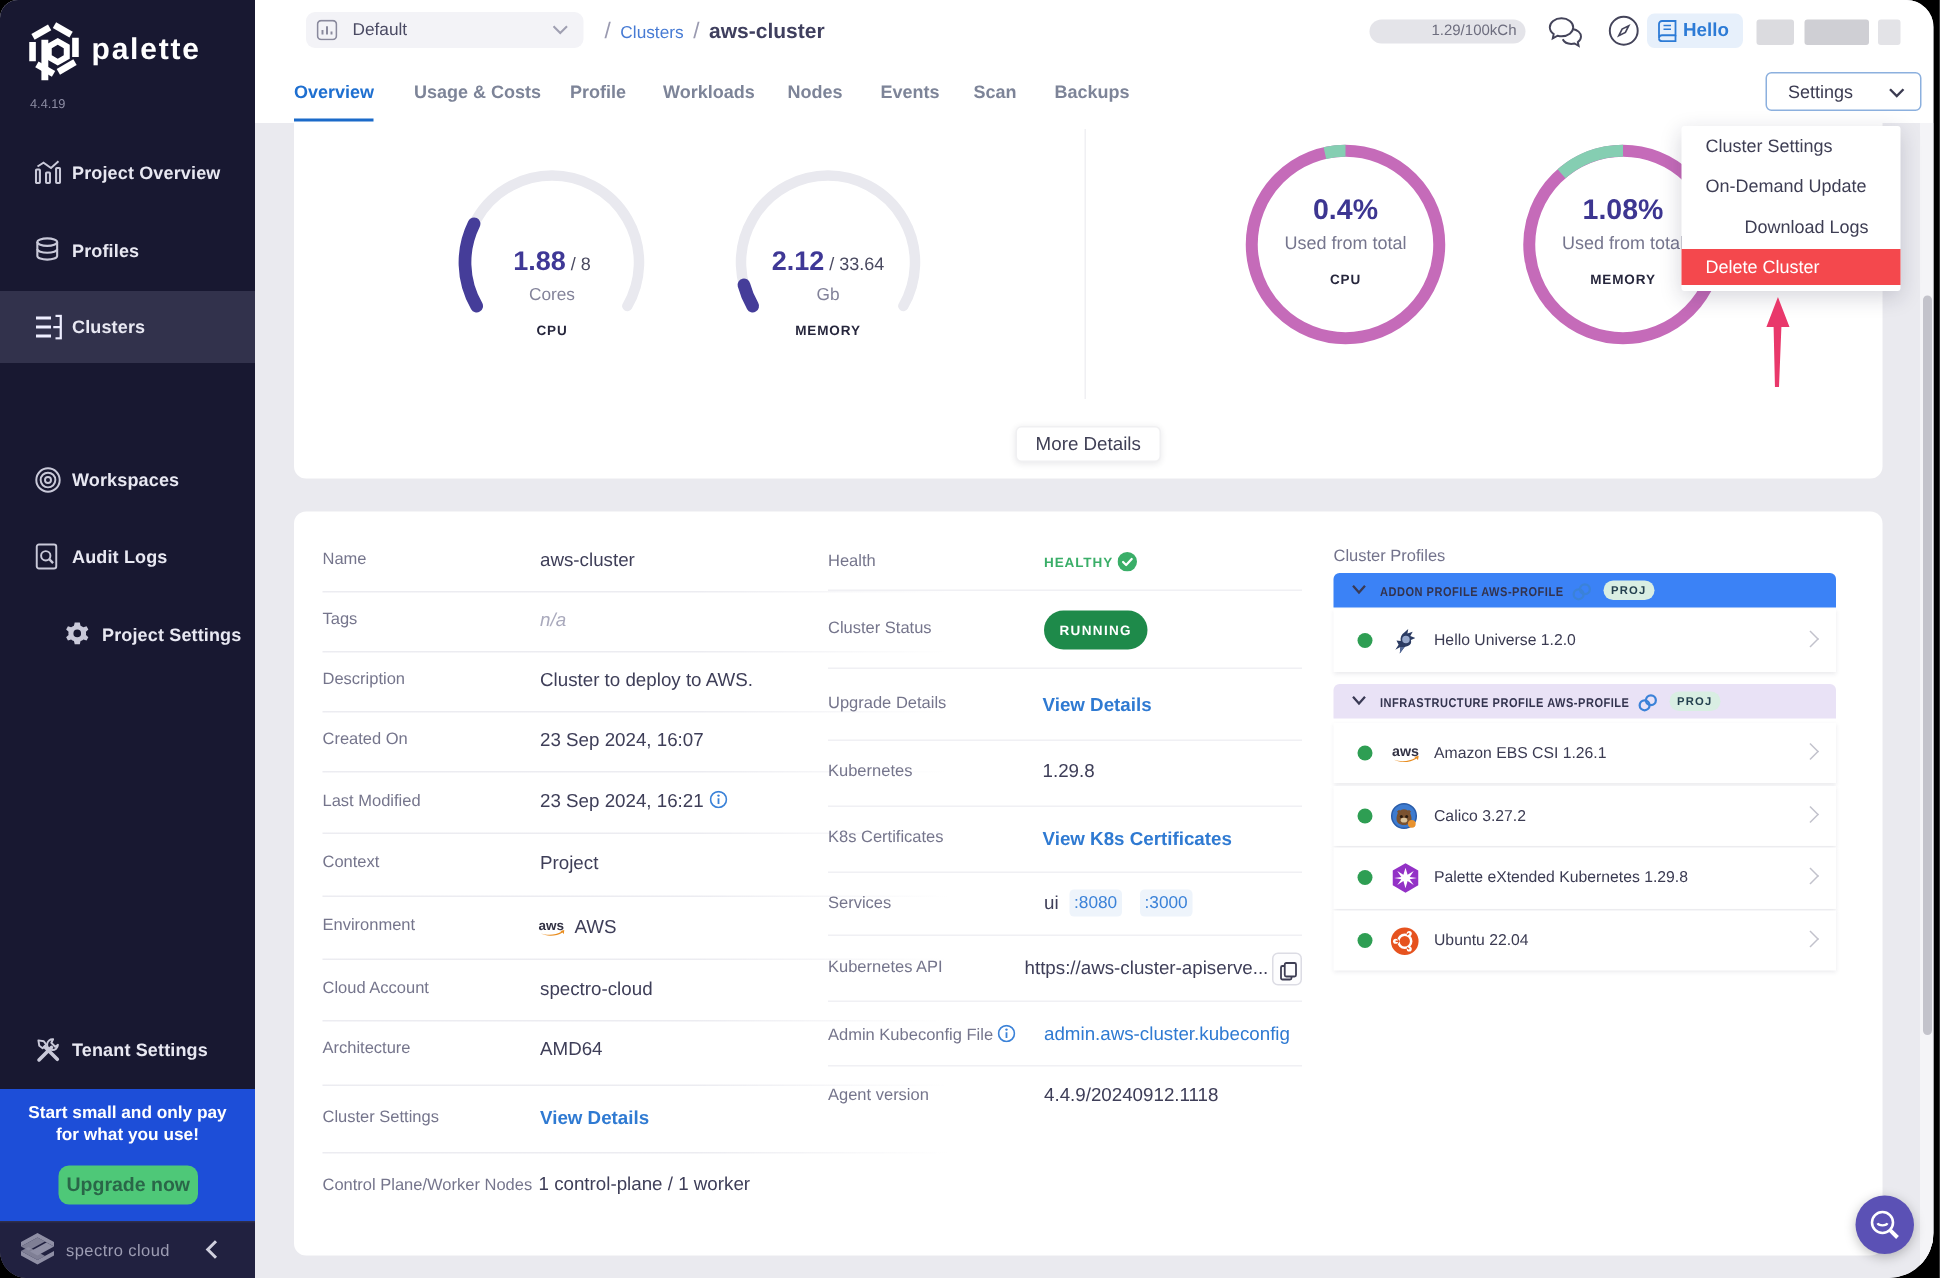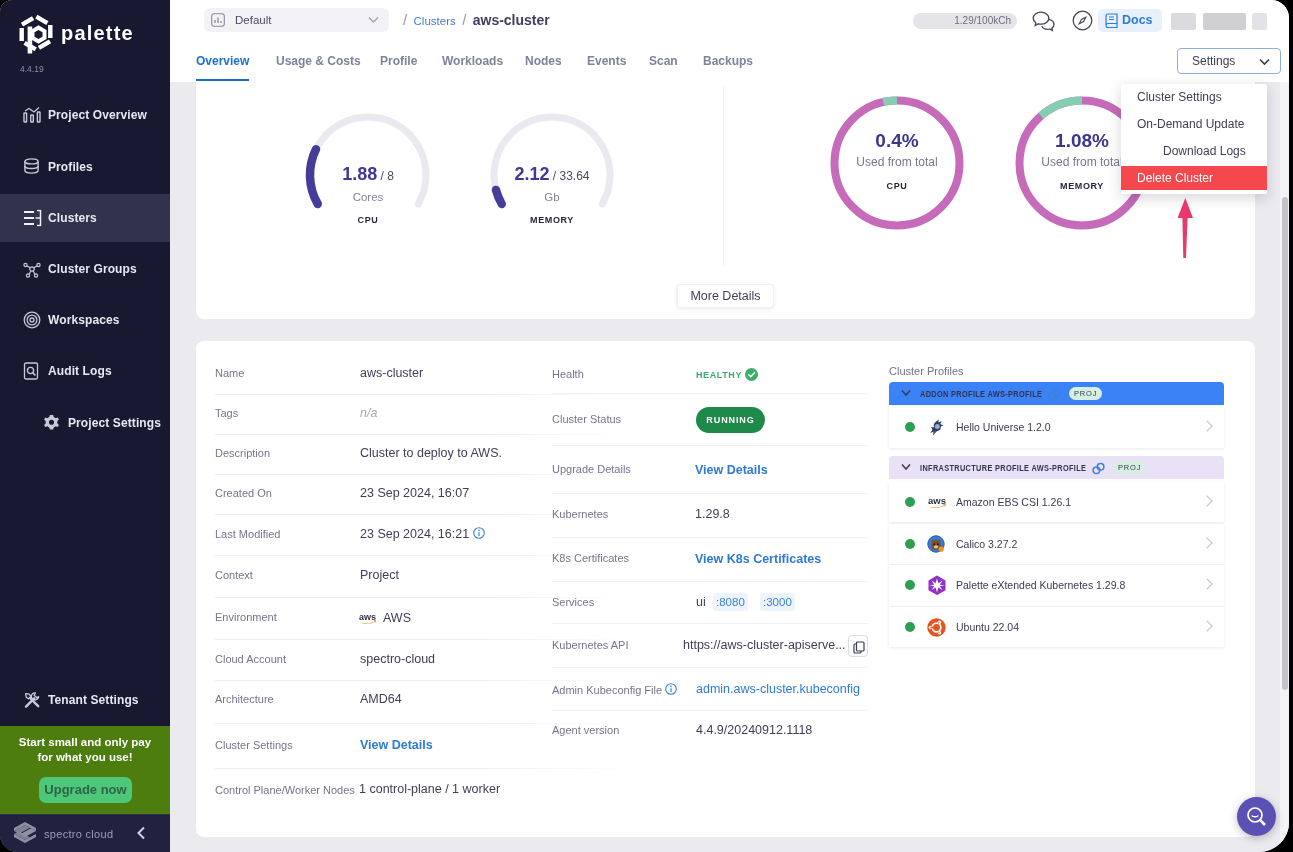--- a/index.html
+++ b/index.html
@@ -7,21 +7,21 @@
 #app { position:absolute; left:0; top:0; width:1289px; height:852px; border-radius:12px 18px 30px 18px; overflow:hidden; background:#eaeaef; }
 
 #side { position:absolute; left:0; top:0; width:170px; height:852px; background:#181831; }
 #side .navitem { position:absolute; left:0; width:170px; height:48px; color:#e8e8f2; font-size:12px; font-weight:700; letter-spacing:0.1px; }
 #side .navitem .lbl { position:absolute; left:48px; top:50%; transform:translateY(-50%); white-space:nowrap; }
 #side .navitem svg { position:absolute; left:23px; top:50%; transform:translateY(-50%); }
 #side .sel { background:#32324c; }
 #logo { position:absolute; left:18px; top:13px; }
 #logotxt { position:absolute; left:61px; top:22px; color:#fff; font-size:20px; font-weight:700; letter-spacing:1.2px; }
 #ver { position:absolute; left:20px; top:64px; color:#8d8da4; font-size:8.5px; }
-#promo { position:absolute; left:0; top:726px; width:170px; height:88px; background:#4d7c0f; }
+#promo { position:absolute; left:0; top:726px; width:170px; height:88px; background:#1d4ed8; }
 #promo .t { position:absolute; width:170px; text-align:center; color:#fff; font-size:11.5px; font-weight:700; }
 #upg { position:absolute; left:39px; top:777px; width:93px; height:26px; background:#4ec878; border-radius:7px; color:#2a6648; font-size:13px; font-weight:700; text-align:center; line-height:26px; }
 #sfoot { position:absolute; left:0; top:814px; width:170px; height:38px; background:#212140; border-top:1px solid #2e2e4c; }
 #sfoot .txt { position:absolute; left:44px; top:13px; color:#9d9db3; font-size:11px; letter-spacing:0.3px; }
 
 #main { position:absolute; left:170px; top:0; width:1119px; height:852px; }
 #hdr { position:absolute; left:0; top:0; width:1119px; height:82px; background:#fff; }
 #projsel { position:absolute; left:34px; top:8px; width:185px; height:24px; background:#f3f3f7; border-radius:6px; color:#4a4a63; font-size:11.5px; }
 #projsel .nm { position:absolute; left:31px; top:0; line-height:24px; }
 #crumbs { position:absolute; left:233px; top:8px; height:24px; font-size:11.5px; color:#9a9ab0; line-height:24px; }
@@ -48,21 +48,21 @@
 .sepR { position:absolute; left:356px; width:316px; height:1px; background:#f0f0f4; }
 .blue { color:#2f7ad2; }
 .bold { font-weight:700; }
 
 #cp { position:absolute; left:693px; top:41px; width:335px; height:270px; }
 .cphdr { position:absolute; left:0; width:335px; height:23px; border-radius:4px 4px 0 0; font-size:8.5px; font-weight:700; color:#33334e; letter-spacing:0.4px; }
 .cprow { position:absolute; left:0; width:335px; background:#fff; box-shadow:0 1px 3px rgba(50,50,80,0.10); }
 .cprow .nm { position:absolute; left:67px; top:50%; transform:translateY(-50%); font-size:10.5px; color:#3b3b52; white-space:nowrap; }
 .dot { position:absolute; left:15.5px; top:50%; margin-top:-5px; width:10px; height:10px; border-radius:50%; background:#2e9e53; }
 .chev { position:absolute; right:13px; top:50%; width:8px; height:8px; margin-top:-5px; border-right:1.8px solid #c2c2cc; border-top:1.8px solid #c2c2cc; transform:rotate(45deg); }
-.proj { position:absolute; top:5px; height:13px; background:#d9eee3; border-radius:7px; color:#24404f; font-size:7.5px; font-weight:400; letter-spacing:0.8px; line-height:13px; padding:0 5px; }
+.proj { position:absolute; top:5px; height:13px; background:#d9eee3; border-radius:7px; color:#24404f; font-size:7.5px; font-weight:700; letter-spacing:0.8px; line-height:13px; padding:0 5px; }
 
 #ddmenu { position:absolute; left:1121px; top:84px; width:146px; height:110px; background:#fff; box-shadow:0 4px 14px rgba(30,30,60,0.18); border-radius:2px; z-index:30; }
 #ddmenu .it { position:absolute; left:16px; font-size:12px; color:#3e3e54; white-space:nowrap; }
 #ddmenu .red { position:absolute; left:0; top:82px; width:146px; height:24px; background:#f4484d; color:#fff; font-size:12px; line-height:24px; padding-left:16px; }
 
 #sbtrack { position:absolute; left:1280px; top:82px; width:9px; height:770px; background:#f4f4f7; }
 #sbthumb { position:absolute; left:1281.5px; top:197px; width:6.5px; height:493px; background:#c3c3cb; border-radius:3px; }
 #chatfab { position:absolute; left:1237px; top:797px; width:39px; height:39px; border-radius:50%; background:#5b51b5; z-index:40; box-shadow:0 2px 8px rgba(0,0,0,0.25); }
 </style>
 </head>
@@ -101,31 +101,20 @@
       <span class="lbl">Profiles</span>
     </div>
     <div class="navitem sel" style="top:194px;">
       <svg width="19" height="17" viewBox="0 0 19 17" fill="none" stroke="#eef" stroke-width="1.6">
         <path d="M1 2.5 H11 M1 8.5 H11 M1 14.5 H11" stroke-width="2"></path>
         <path d="M14 1 H17.5 V16 H14" stroke-width="1.5"></path>
         <path d="M12.5 8.5 H17.5" stroke-width="1.5"></path>
       </svg>
       <span class="lbl">Clusters</span>
     </div>
-    <div class="navitem" style="top:245px;">
-      <svg width="18" height="18" viewBox="0 0 18 18" fill="none" stroke="#c9c9d9" stroke-width="1.2">
-        <circle cx="9" cy="9" r="2.2"></circle>
-          <circle cx="2.5" cy="5" r="1.6"></circle>
-          <circle cx="15.5" cy="5" r="1.6"></circle>
-          <circle cx="5" cy="15.5" r="1.6"></circle>
-          <circle cx="13" cy="15.5" r="1.6"></circle>
-        <path d="M4 6 L7.3 7.8 M14 6 L10.7 7.8 M6 14.2 L7.9 11 M12 14.2 L10.1 11"></path>
-      </svg>
-      <span class="lbl">Cluster Groups</span>
-    </div>
     <div class="navitem" style="top:296px;">
       <svg width="18" height="18" viewBox="0 0 18 18" fill="none" stroke="#c9c9d9" stroke-width="1.3">
         <circle cx="9" cy="9" r="7.8"></circle>
           <circle cx="9" cy="9" r="4.9"></circle>
           <circle cx="9" cy="9" r="2"></circle>
       </svg>
       <span class="lbl">Workspaces</span>
     </div>
     <div class="navitem" style="top:347px;">
       <svg width="16" height="18" viewBox="0 0 16 18" fill="none" stroke="#c9c9d9" stroke-width="1.3">
@@ -190,21 +179,21 @@
       <svg style="position:absolute;left:902px;top:10px;" width="21" height="21" viewBox="0 0 21 21" fill="none" stroke="#44445a" stroke-width="1.3">
         <circle cx="10.5" cy="10.5" r="9.3"></circle>
         <path d="M13.8 7.2 L11.6 11.6 L7.2 13.8 L9.4 9.4 Z" stroke-width="1.1"></path>
       </svg>
       <div id="docsbtn">
         <svg style="position:absolute;left:6px;top:4px;" width="15" height="15" viewBox="0 0 15 15" fill="none" stroke="#2d7bd6" stroke-width="1.2">
           <path d="M2 12.5 A2 2 0 0 1 4 10.5 H13 V1 H4 A2 2 0 0 0 2 3 Z"></path>
           <path d="M2 12.5 A2 2 0 0 0 4 14.5 H13 V10.5"></path>
           <path d="M5 4 H10 M5 6.5 H10" stroke-width="1"></path>
         </svg>
-        <span class="t">Docs</span>
+        <span class="t">Hello</span>
       </div>
       <div class="skel" style="left:1001px;width:25px;"></div>
       <div class="skel" style="left:1033px;width:43px;background:#cfcfd4;"></div>
       <div class="skel" style="left:1082px;width:15px;background:#e3e3e7;"></div>
       <div id="tabs">
         <div class="tab act" style="left:26px;">Overview</div>
         <div class="tab" style="left:106px;">Usage &amp; Costs</div>
         <div class="tab" style="left:210px;">Profile</div>
         <div class="tab" style="left:272px;">Workloads</div>
         <div class="tab" style="left:355px;">Nodes</div>

